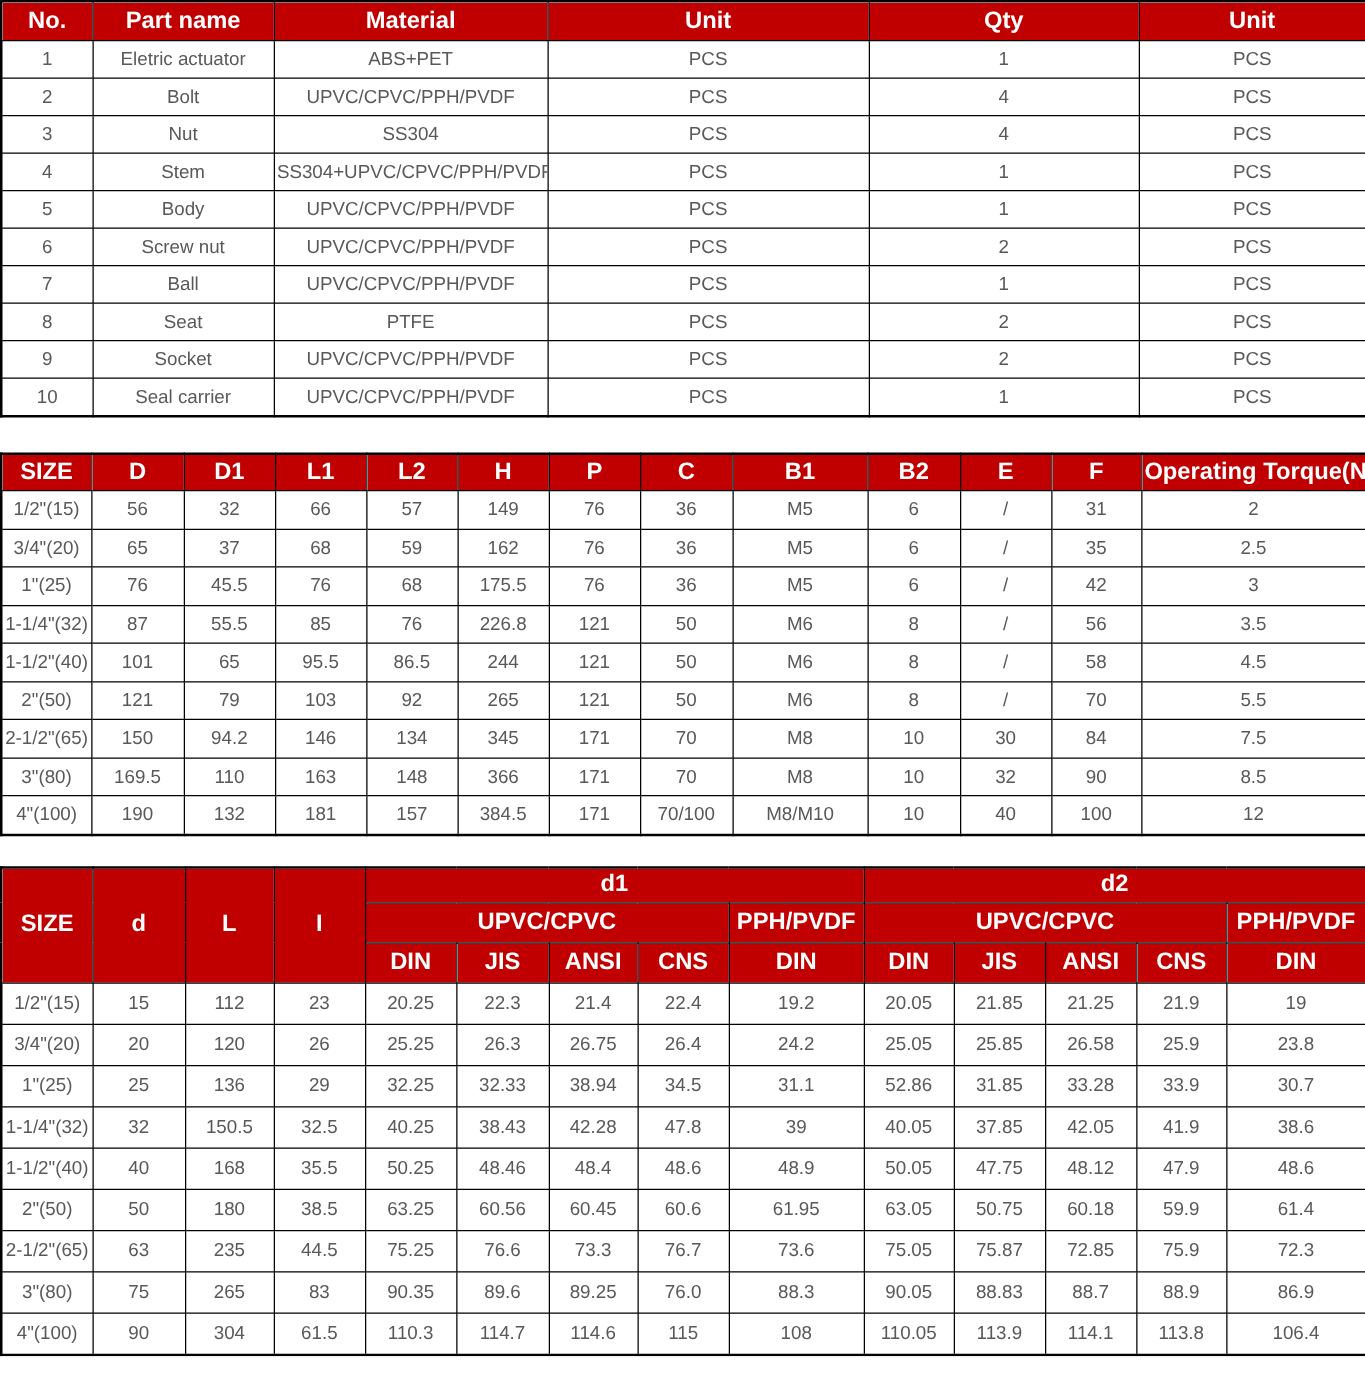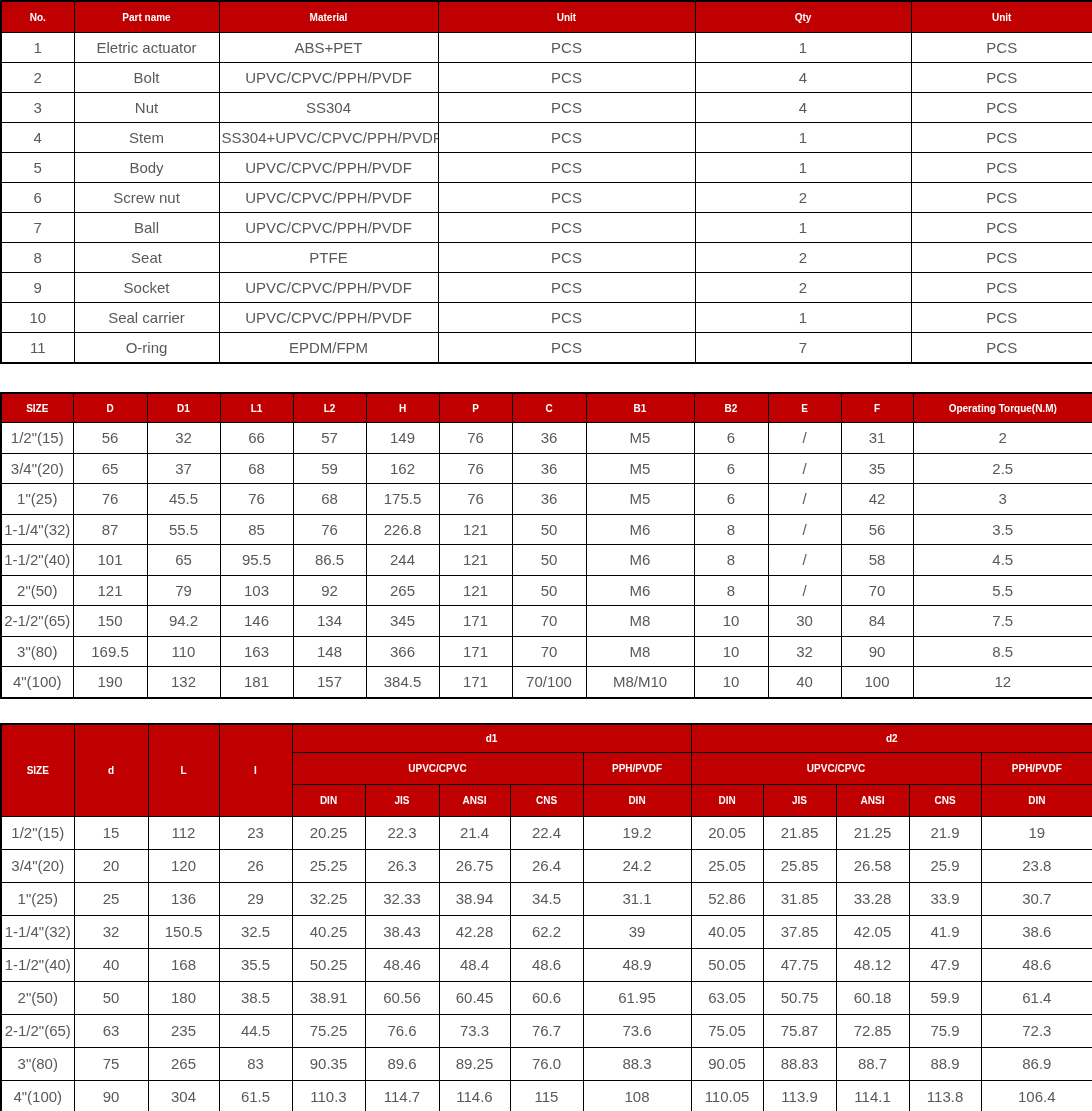--- a/index.html
+++ b/index.html
@@ -23,21 +23,21 @@
     text-align: center;
     vertical-align: middle;
     padding: 0 2px;
     overflow: hidden;
     white-space: nowrap;
   }
   th {
     background: #c00000;
     color: #ffffff;
     font-weight: bold;
-    font-size: 10px;
+    font-size: 19px;
   }
   td {
     color: #595959;
     font-size: 15px;
     font-weight: normal;
   }
   
   .t1 th { height: 30px; }
   .t1 td { height: 29px; }
   
@@ -149,28 +149,20 @@
           <td>PCS</td>
         </tr>
         <tr>
           <td>10</td>
           <td>Seal carrier</td>
           <td>UPVC/CPVC/PPH/PVDF</td>
           <td>PCS</td>
           <td>1</td>
           <td>PCS</td>
         </tr>
-        <tr>
-          <td>11</td>
-          <td>O-ring</td>
-          <td>EPDM/FPM</td>
-          <td>PCS</td>
-          <td>7</td>
-          <td>PCS</td>
-        </tr>
       </tbody>
   </table>
 
   <table class="t2">
     <colgroup>
       <col style="width:72px">
         <col style="width:74px">
         <col style="width:73px">
         <col style="width:73px">
       <col style="width:73px">
@@ -434,21 +426,21 @@
           <td>30.7</td>
         </tr>
         <tr>
           <td>1-1/4"(32)</td>
           <td>32</td>
           <td>150.5</td>
           <td>32.5</td>
           <td>40.25</td>
           <td>38.43</td>
           <td>42.28</td>
-          <td>62.2</td>
+          <td>47.8</td>
           <td>39</td>
           <td>40.05</td>
           <td>37.85</td>
           <td>42.05</td>
           <td>41.9</td>
           <td>38.6</td>
         </tr>
         <tr>
           <td>1-1/2"(40)</td>
           <td>40</td>
@@ -463,21 +455,21 @@
           <td>47.75</td>
           <td>48.12</td>
           <td>47.9</td>
           <td>48.6</td>
         </tr>
         <tr>
           <td>2"(50)</td>
           <td>50</td>
           <td>180</td>
           <td>38.5</td>
-          <td>38.91</td>
+          <td>63.25</td>
           <td>60.56</td>
           <td>60.45</td>
           <td>60.6</td>
           <td>61.95</td>
           <td>63.05</td>
           <td>50.75</td>
           <td>60.18</td>
           <td>59.9</td>
           <td>61.4</td>
         </tr>

